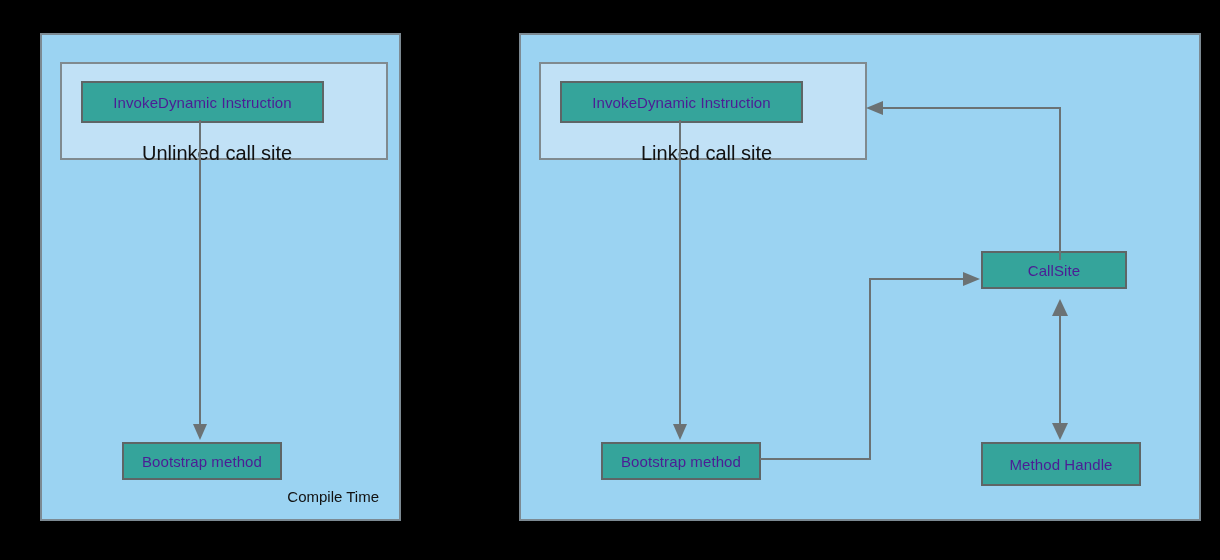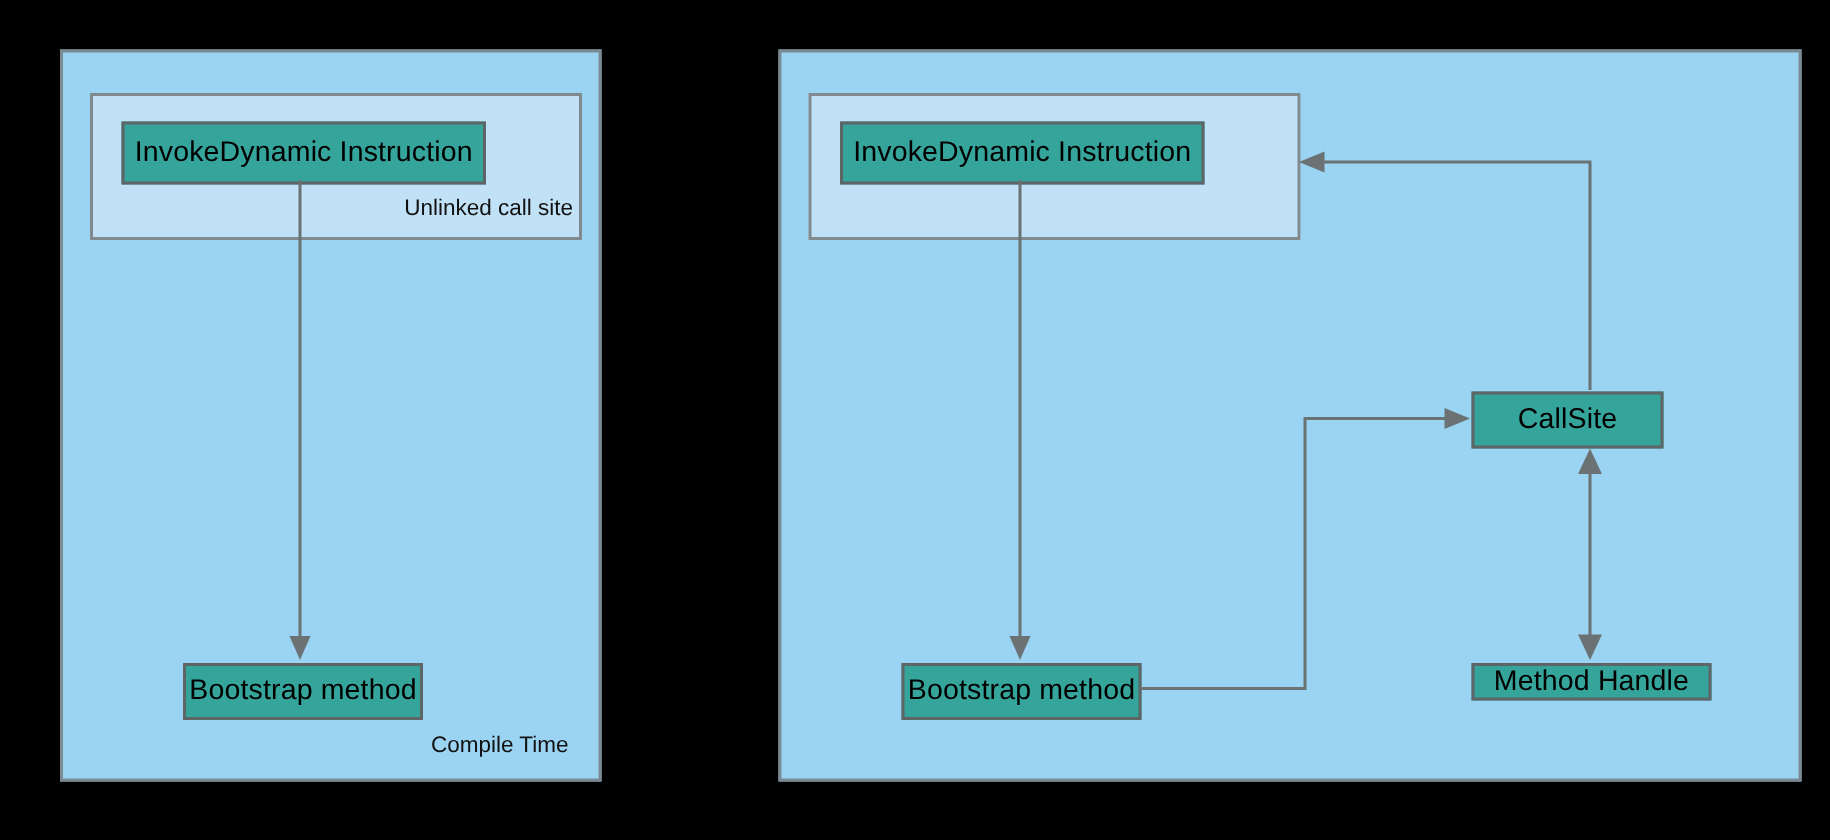--- a/index.html
+++ b/index.html
@@ -28,31 +28,32 @@
     box-sizing: border-box;
   }
   .node {
     position: absolute;
     background: #35A49B;
     border: 2px solid #5E6566;
     box-sizing: border-box;
     display: flex;
     align-items: center;
     justify-content: center;
-    color: #000000;
-    font-size: 19px;
+    color: #4c1d95;
+    font-size: 15px;
     letter-spacing: 0.1px;
     white-space: nowrap;
   }
   .caption {
     position: absolute;
     color: #111111;
-    font-size: 15px;
+    font-size: 20px;
     white-space: nowrap;
-    text-align: right;
+    text-align: left;
+    margin-top: 12px;
   }
   .panel-label {
     position: absolute;
     color: #111111;
     font-size: 15px;
     white-space: nowrap;
     text-align: right;
   }
   svg.edges {
     position: absolute;
@@ -99,30 +100,33 @@
   </div>
 
   <div class="panel" style="left:519px; top:33px; width:682px; height:488px;">
 
     <div class="inner-box" style="left:18px; top:27px; width:328px; height:98px;"></div>
 
     <div class="node" style="left:39px; top:46px; width:243px; height:42px;">
       <span>InvokeDynamic Instruction</span>
     </div>
 
+    <div class="caption" style="left:120px; top:95px; width:220px;">
+      <span>Linked call site</span>
+    </div>
 
-    <div class="node" style="left:460px; top:226px; width:128px; height:38px;text-align:right;">
+    <div class="node" style="left:460px; top:216px; width:146px; height:38px;text-align:right;">
       <span>CallSite</span>
     </div>
 
     <div class="node" style="left:80px; top:407px; width:160px; height:38px;">
       <span>Bootstrap method</span>
     </div>
 
-    <div class="node" style="left:460px; top:407px; width:160px; height:25px;">
+    <div class="node" style="left:460px; top:407px; width:160px; height:44px;">
       <span>Method Handle</span>
     </div>
 
   </div>
 
   <svg class="edges" viewBox="0 0 1220 560">
 
     <path class="edge-line" d="M 200 120 L 200 430"></path>
     <polygon class="edge-head" points="200,440 193,424 207,424"></polygon>
 

